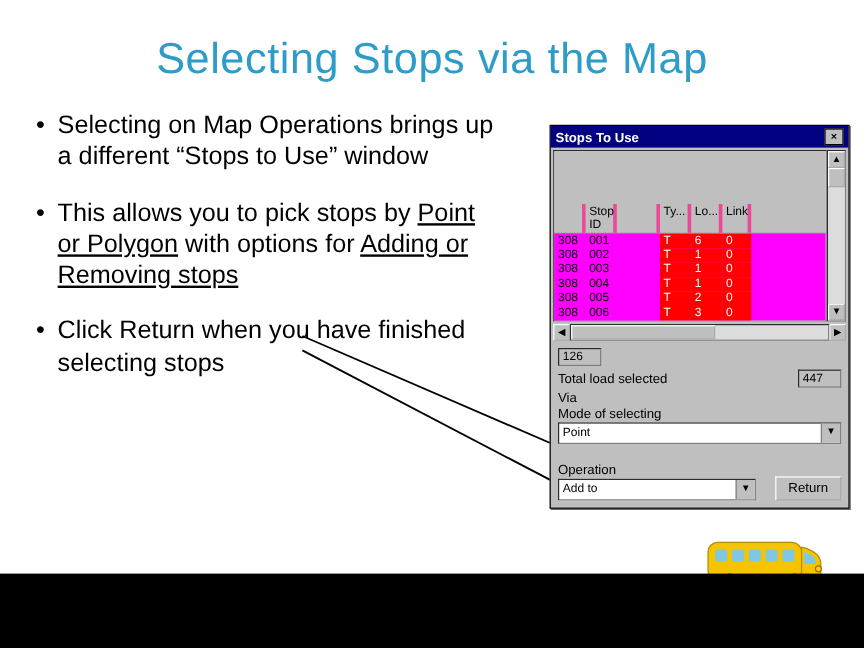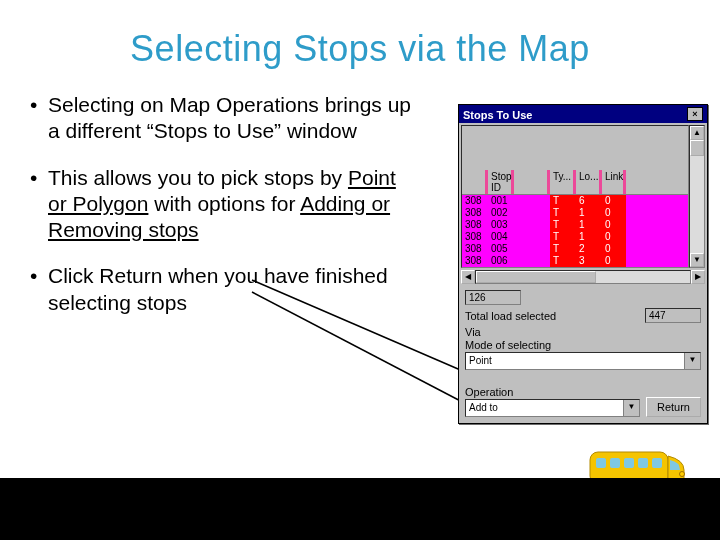--- a/index.html
+++ b/index.html
@@ -33,22 +33,22 @@
   .sbtn { height: 14px; background: #bfbfbf; border: 1px outset #fff; font-size: 8px; text-align: center; line-height: 12px; color: #000; }
   .strack { flex: 1; background: #dcdcdc; position: relative; }
   .thumb { position: absolute; top: 0; left: 0; right: 0; height: 16px; background: #bfbfbf; border: 1px outset #fff; }
   .hscroll { display: flex; margin: 0 2px 2px 2px; }
   .hscroll .sbtn { width: 14px; height: 14px; }
   .htrack { flex: 1; height: 14px; background: #dcdcdc; border: 1px inset #808080; position: relative; }
   .hthumb { position: absolute; top: 0; left: 0; height: 12px; width: 120px; background: #bfbfbf; border: 1px outset #fff; }
   .info { padding: 4px 6px 6px 6px; color: #000; }
   .info-row { display: flex; align-items: center; margin-bottom: 3px; }
   .info-row .lbl { flex: 1; }
-  .info-row .val { width: 56px; background: #bfbfbf; border: 1px inset #808080; padding: 1px 3px; text-align: left; font-size: 10px; }
-  .combo-wrap { display: flex; align-items: flex-end; gap: 6px; margin-top: 16px; }
+  .info-row .val { width: 36px; background: #bfbfbf; border: 1px inset #808080; padding: 1px 3px; text-align: left; font-size: 10px; }
+  .combo-wrap { display: flex; align-items: flex-end; gap: 16px; margin-top: 16px; }
   .combo-col { flex: 1; }
   .combo { display: flex; background: #fff; border: 1px inset #808080; height: 18px; }
   .combo .cv { flex: 1; padding: 1px 3px; font-size: 10px; line-height: 14px; color: #000; }
   .combo .cb { width: 16px; background: #bfbfbf; border-left: 1px solid #808080; font-size: 8px; text-align: center; line-height: 14px; }
   .btn { background: #bfbfbf; border: 1px outset #fff; padding: 3px 10px; font-size: 11px; color: #000; cursor: default; }
 
   
   .bus { position: absolute; right: 28px; bottom: 40px; width: 110px; height: 66px; }
 </style>
 </head>

